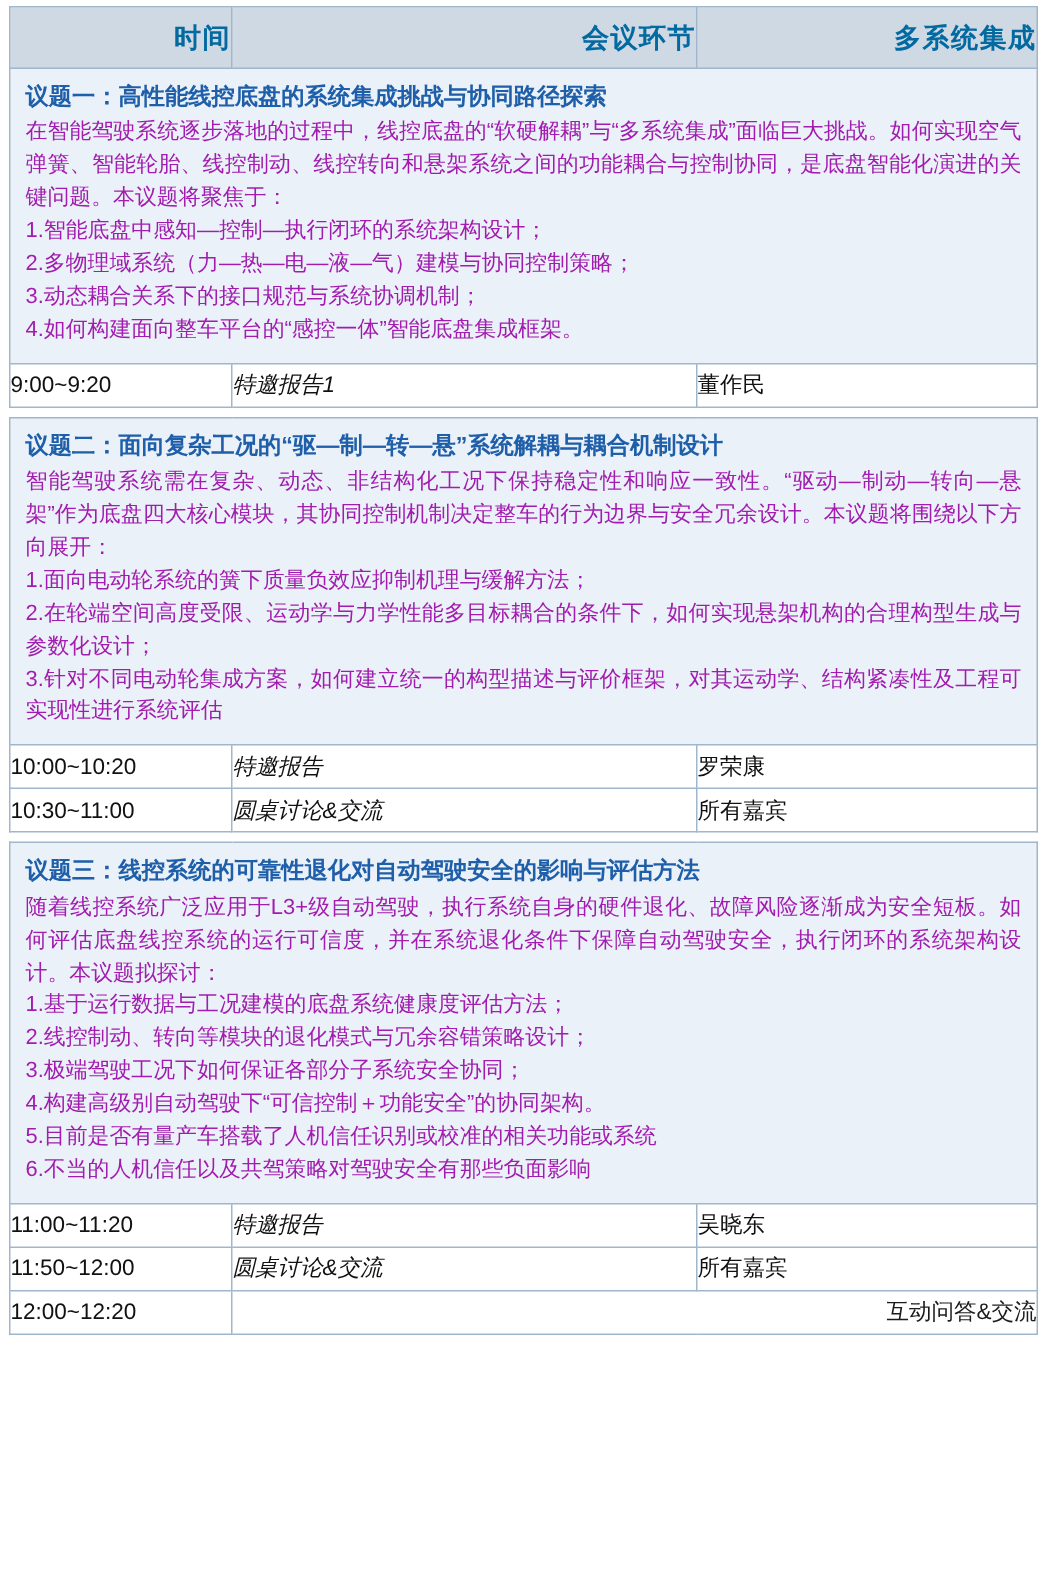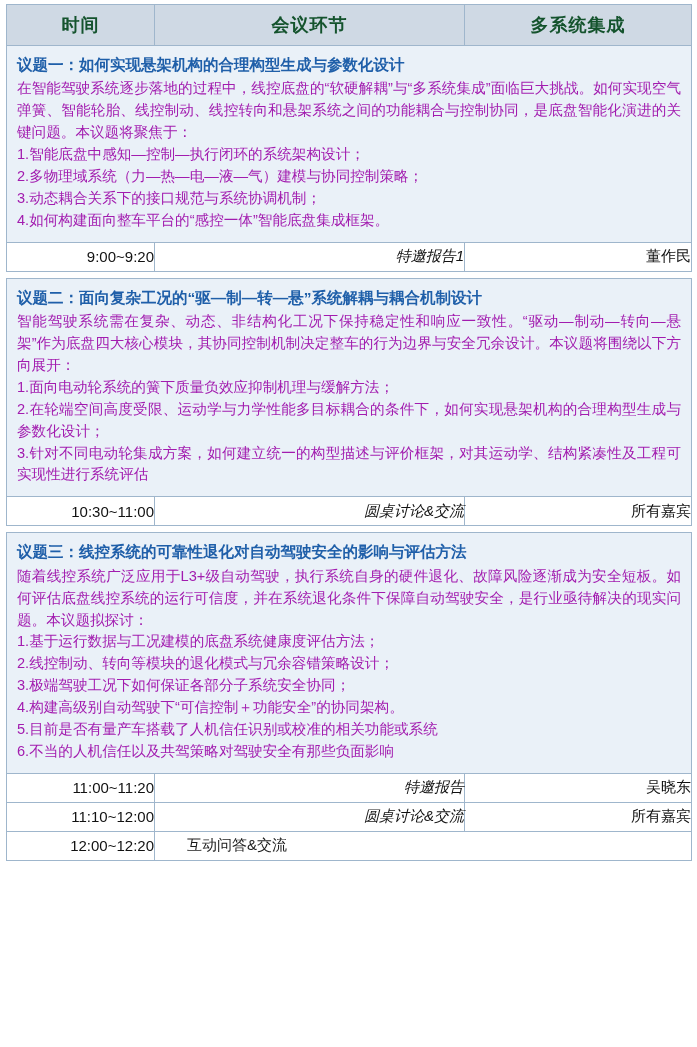--- a/index.html
+++ b/index.html
@@ -28,24 +28,24 @@
   table.agenda col.c3 { width: 227px; }
 
   td, th {
     border: 1px solid #9fb6cc;
     padding: 0;
   }
 
   
   .hdr-cell {
     background: #cfd9e4;
-    text-align: center;
+    text-align: right;
     font-weight: bold;
     font-size: 18px;
-    color: #14532d;
+    color: #0369a1;
     height: 40px;
     vertical-align: middle;
     letter-spacing: 1px;
   }
 
   
   .topic-cell {
     background: #eaf1f8;
     padding: 8px 10px 10px 10px;
     vertical-align: top;
@@ -63,30 +63,30 @@
     color: #a21caf;
     text-align: justify;
   }
   .topic-body p {
     margin: 0;
   }
 
   
   .sess-time, .sess-title, .sess-guest {
     background: #ffffff;
-    text-align: right;
+    text-align: left;
     font-size: 15px;
     height: 28px;
     vertical-align: middle;
     color: #111111;
   }
   .sess-title { font-size: 15px; font-style: italic; }
   .sess-full {
     background: #ffffff;
-    text-align: left;
+    text-align: right;
     font-size: 15px;
     height: 28px;
     vertical-align: middle;
     padding-left: 32px;
   }
   .spacer-row td {
     border: none;
     height: 6px;
     background: #ffffff;
     padding: 0;
@@ -103,21 +103,21 @@
         <col class="c3">
     </colgroup>
     <tbody id="agenda-body">
       <tr>
         <th class="hdr-cell">时间</th>
         <th class="hdr-cell">会议环节</th>
         <th class="hdr-cell">多系统集成</th>
       </tr>
     <tr>
           <td class="topic-cell" colspan="3">
-            <div class="topic-title">议题一：如何实现悬架机构的合理构型生成与参数化设计</div>
+            <div class="topic-title">议题一：高性能线控底盘的系统集成挑战与协同路径探索</div>
             <div class="topic-body">
               <p>在智能驾驶系统逐步落地的过程中，线控底盘的“软硬解耦”与“多系统集成”面临巨大挑战。如何实现空气弹簧、智能轮胎、线控制动、线控转向和悬架系统之间的功能耦合与控制协同，是底盘智能化演进的关键问题。本议题将聚焦于：</p>
               <p>1.智能底盘中感知—控制—执行闭环的系统架构设计；</p>
               <p>2.多物理域系统（力—热—电—液—气）建模与协同控制策略；</p>
               <p>3.动态耦合关系下的接口规范与系统协调机制；</p>
               <p>4.如何构建面向整车平台的“感控一体”智能底盘集成框架。</p>
             </div>
           </td>
         </tr>
         <tr>
@@ -133,48 +133,53 @@
             <div class="topic-title">议题二：面向复杂工况的“驱—制—转—悬”系统解耦与耦合机制设计</div>
             <div class="topic-body">
               <p>智能驾驶系统需在复杂、动态、非结构化工况下保持稳定性和响应一致性。“驱动—制动—转向—悬架”作为底盘四大核心模块，其协同控制机制决定整车的行为边界与安全冗余设计。本议题将围绕以下方向展开：</p>
               <p>1.面向电动轮系统的簧下质量负效应抑制机理与缓解方法；</p>
               <p>2.在轮端空间高度受限、运动学与力学性能多目标耦合的条件下，如何实现悬架机构的合理构型生成与参数化设计；</p>
               <p>3.针对不同电动轮集成方案，如何建立统一的构型描述与评价框架，对其运动学、结构紧凑性及工程可实现性进行系统评估</p>
             </div>
           </td>
         </tr>
         <tr>
+          <td class="sess-time">10:00~10:20</td>
+          <td class="sess-title">特邀报告</td>
+          <td class="sess-guest">罗荣康</td>
+        </tr>
+        <tr>
           <td class="sess-time">10:30~11:00</td>
           <td class="sess-title">圆桌讨论&amp;交流</td>
           <td class="sess-guest">所有嘉宾</td>
         </tr>
         <tr class="spacer-row">
           <td colspan="3"></td>
         </tr>
         <tr>
           <td class="topic-cell" colspan="3">
             <div class="topic-title">议题三：线控系统的可靠性退化对自动驾驶安全的影响与评估方法</div>
             <div class="topic-body">
-              <p>随着线控系统广泛应用于L3+级自动驾驶，执行系统自身的硬件退化、故障风险逐渐成为安全短板。如何评估底盘线控系统的运行可信度，并在系统退化条件下保障自动驾驶安全，是行业亟待解决的现实问题。本议题拟探讨：</p>
+              <p>随着线控系统广泛应用于L3+级自动驾驶，执行系统自身的硬件退化、故障风险逐渐成为安全短板。如何评估底盘线控系统的运行可信度，并在系统退化条件下保障自动驾驶安全，执行闭环的系统架构设计。本议题拟探讨：</p>
               <p>1.基于运行数据与工况建模的底盘系统健康度评估方法；</p>
               <p>2.线控制动、转向等模块的退化模式与冗余容错策略设计；</p>
               <p>3.极端驾驶工况下如何保证各部分子系统安全协同；</p>
               <p>4.构建高级别自动驾驶下“可信控制＋功能安全”的协同架构。</p>
               <p>5.目前是否有量产车搭载了人机信任识别或校准的相关功能或系统</p>
               <p>6.不当的人机信任以及共驾策略对驾驶安全有那些负面影响</p>
             </div>
           </td>
         </tr>
         <tr>
           <td class="sess-time">11:00~11:20</td>
           <td class="sess-title">特邀报告</td>
           <td class="sess-guest">吴晓东</td>
         </tr>
         <tr>
-          <td class="sess-time">11:10~12:00</td>
+          <td class="sess-time">11:50~12:00</td>
           <td class="sess-title">圆桌讨论&amp;交流</td>
           <td class="sess-guest">所有嘉宾</td>
         </tr>
         <tr>
           <td class="sess-time">12:00~12:20</td>
           <td class="sess-full" colspan="2">互动问答&amp;交流</td>
         </tr>
       </tbody>
   </table>
 </div>

